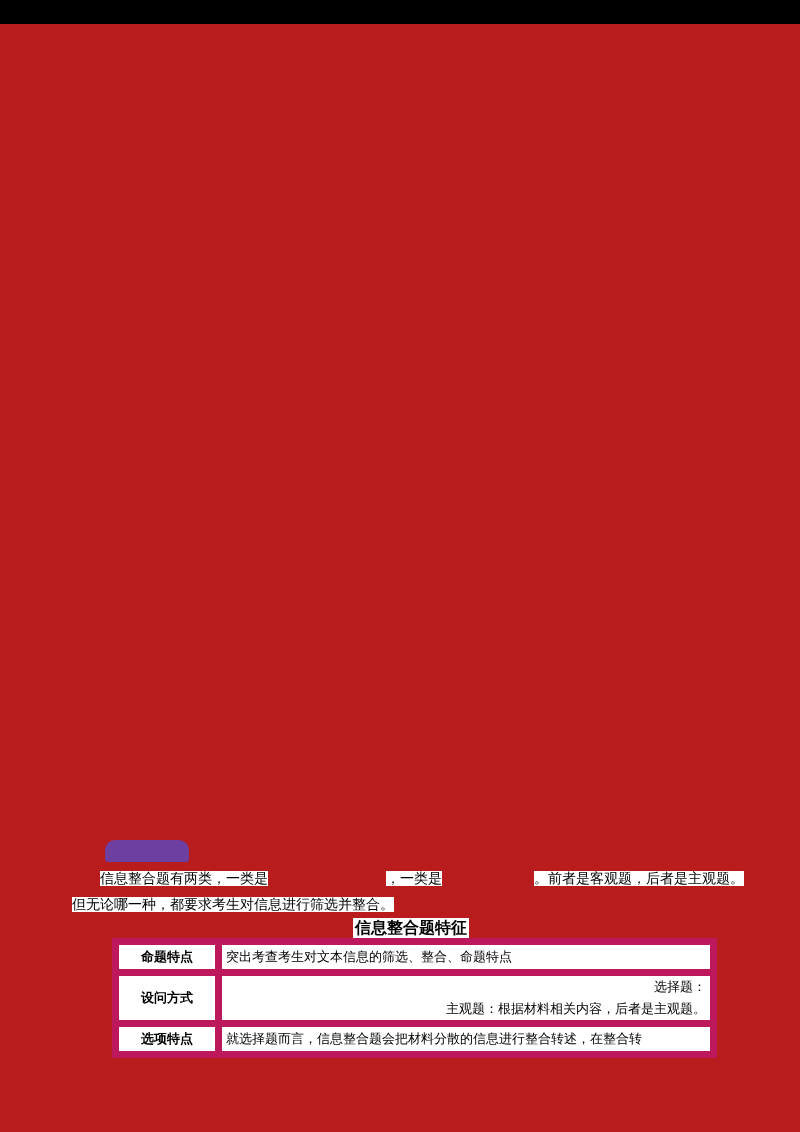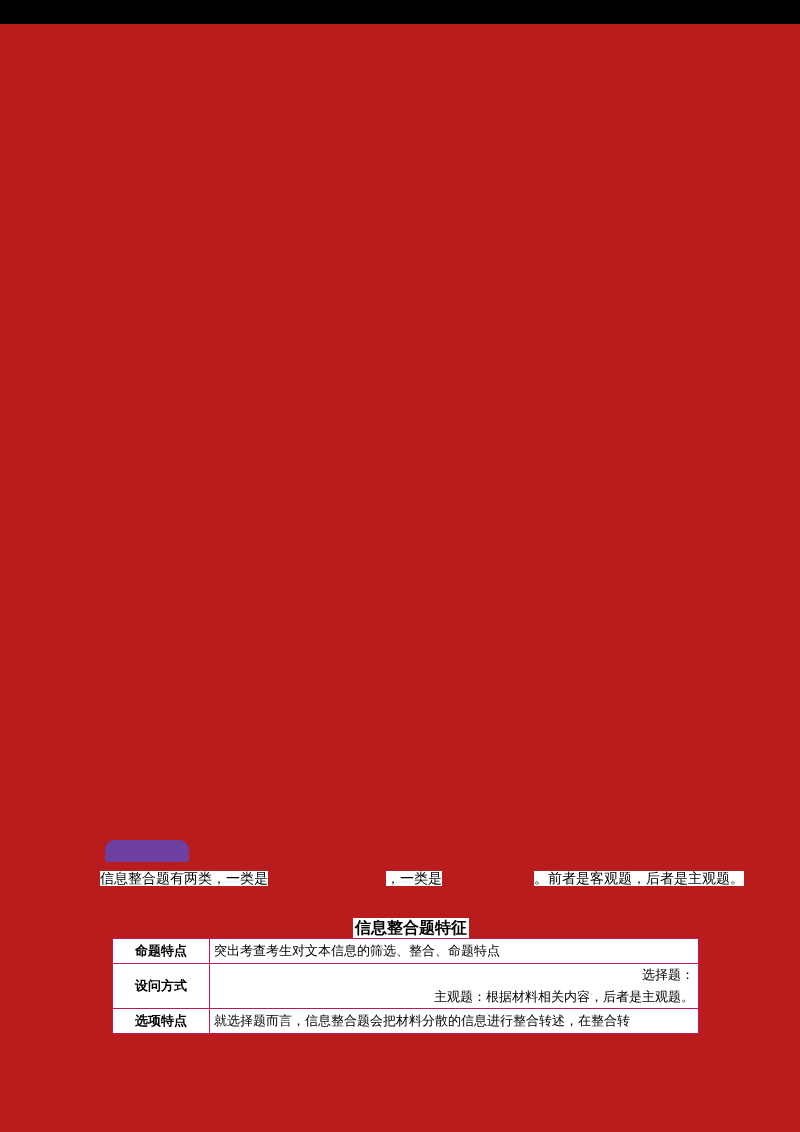--- a/index.html
+++ b/index.html
@@ -87,21 +87,21 @@
     left: 112px;
     top: 914px;
     border-collapse: collapse;
     font-size: 13px;
   }
   .tbl td {
     vertical-align: middle;
     padding: 2px 4px;
     background: #ffffff;
     color: #000000;
-    border: 1px solid #be185d;
+    border: 7px solid #be185d;
     line-height: 20px;
     white-space: nowrap;
   }
   .tbl td.label {
     width: 88px;
     text-align: center;
     font-weight: bold;
   }
   .tbl td.content {
     width: 480px;
@@ -123,20 +123,23 @@
 <body>
 
 <div class="page">
 
   <div class="purple-blob"></div>
 
   <div class="body-para">
     <div class="para-line">
       <span class="indent"></span><span class="seg">信息整合题有两类，一类是</span><span class="blank-seg"></span><span class="seg">，一类是</span><span class="blank-seg2"></span><span class="seg">。前者是客观题，后者是主观题。</span>
     </div>
+    <div class="para-line">
+      <span class="seg">但无论哪一种，都要求考生对信息进行筛选并整合。</span>
+    </div>
   </div>
 
   <div class="table-title">信息整合题特征</div>
 
   <table class="tbl">
     <tbody>
         <tr>
       <td class="label">命题特点</td>
       <td class="content">突出考查考生对文本信息的筛选、整合、命题特点</td>
     </tr>

